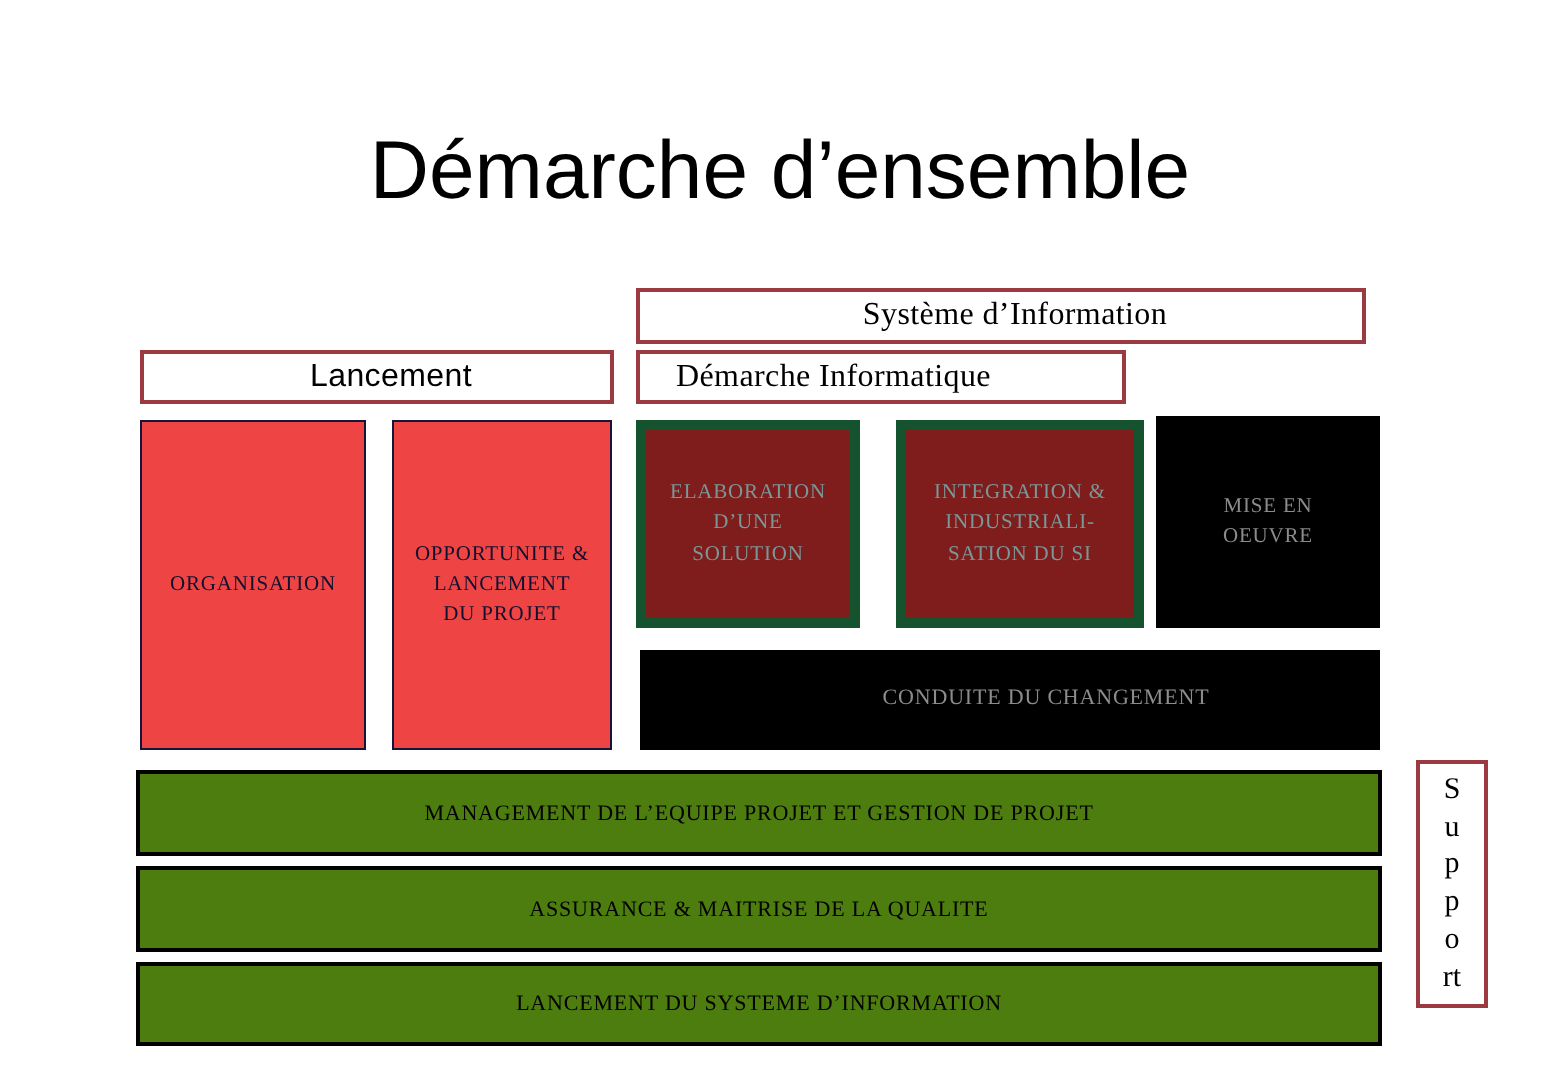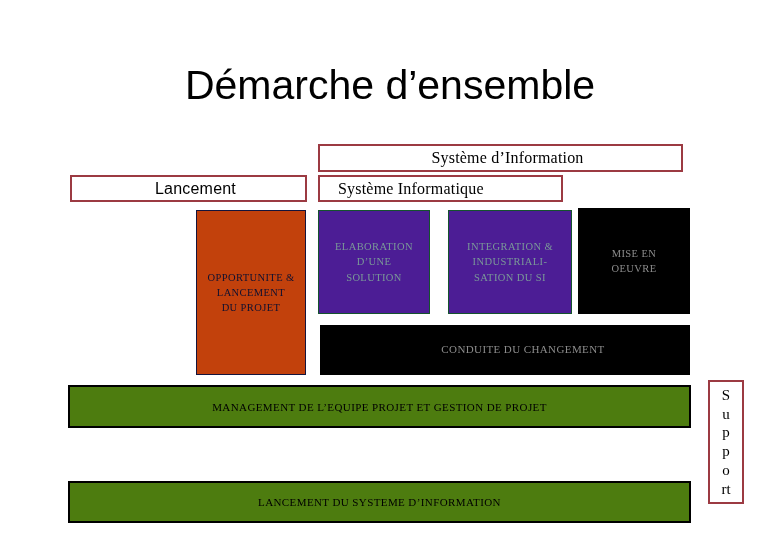--- a/index.html
+++ b/index.html
@@ -19,22 +19,22 @@
     font-size:16px; color:#000; letter-spacing:0.2px;padding-left:14px;
   }
   .hdr-serif { font-family:"Liberation Serif", serif; }
   .hdr-sans  { font-family:"Liberation Sans", sans-serif; }
   .hdr-left  { justify-content:flex-start; padding-left:18px; }
   .phase {
     position:absolute; display:flex; align-items:center; justify-content:center;
     text-align:center; font-size:10.5px; letter-spacing:0.4px;
     white-space:pre-line; line-height:1.45;
   }
-  .phase-blue  { background:#c2410c; border:1px solid #14143c; color:#101030; }
-  .phase-teal  { background:#4c1d95; border:1px solid #14532d; color:#7a9898; }
+  .phase-blue  { background:#ef4444; border:1px solid #14143c; color:#101030; }
+  .phase-teal  { background:#7f1d1d; border:5px solid #14532d; color:#7a9898; }
   .phase-black { background:#000; color:#8c8c8c;text-align:center; }
   .bar {
     position:absolute; left:68px; width:623px; height:43px;
     background:#4d7c0f; border:2px solid #000;
     display:flex; align-items:center; justify-content:center;
     font-size:11px; color:#000; letter-spacing:0.4px; text-align:center;
   }
   .support-box {
     position:absolute; left:708px; top:380px; width:36px; height:124px;
     background:#fff; border:2px solid #9c3a42;
@@ -47,42 +47,44 @@
 <body>
 
 <div class="slide">
 
   <div class="title">Démarche d’ensemble</div>
 
   <div class="hdr-box hdr-serif" style="left:318px; top:144px; width:365px; height:28px;">Système d’Information</div>
 
   <div class="hdr-box hdr-sans" style="left:70px; top:175px; width:237px; height:27px;">Lancement</div>
 
-  <div class="hdr-box hdr-serif hdr-left" style="left:318px; top:175px; width:245px; height:27px;">Système Informatique</div>
+  <div class="hdr-box hdr-serif hdr-left" style="left:318px; top:175px; width:245px; height:27px;">Démarche Informatique</div>
 
+  <div class="phase phase-blue" style="left:70px; top:210px; width:113px; height:165px;">ORGANISATION</div>
 
   <div class="phase phase-blue" style="left:196px; top:210px; width:110px; height:165px;">OPPORTUNITE &amp;
 LANCEMENT
 DU PROJET</div>
 
   <div class="phase phase-teal" style="left:318px; top:210px; width:112px; height:104px;">ELABORATION
 D’UNE
 SOLUTION</div>
 
   <div class="phase phase-teal" style="left:448px; top:210px; width:124px; height:104px;">INTEGRATION &amp;
 INDUSTRIALI-
 SATION DU SI</div>
 
   <div class="phase phase-black" style="left:578px; top:208px; width:112px; height:106px;">MISE EN
 OEUVRE</div>
 
   <div class="phase phase-black" style="left:320px; top:325px; width:370px; height:50px; font-size:11px;padding-left:36px;">CONDUITE DU CHANGEMENT</div>
 
   <div class="bar" style="top:385px;">MANAGEMENT DE L’EQUIPE PROJET ET GESTION DE PROJET</div>
 
+  <div class="bar" style="top:433px;">ASSURANCE &amp;  MAITRISE  DE  LA  QUALITE</div>
 
   <div class="bar" style="top:481px; height:42px;">LANCEMENT DU SYSTEME D’INFORMATION</div>
 
   <div class="support-box">S
 u
 p
 p
 o
 rt</div>
 

